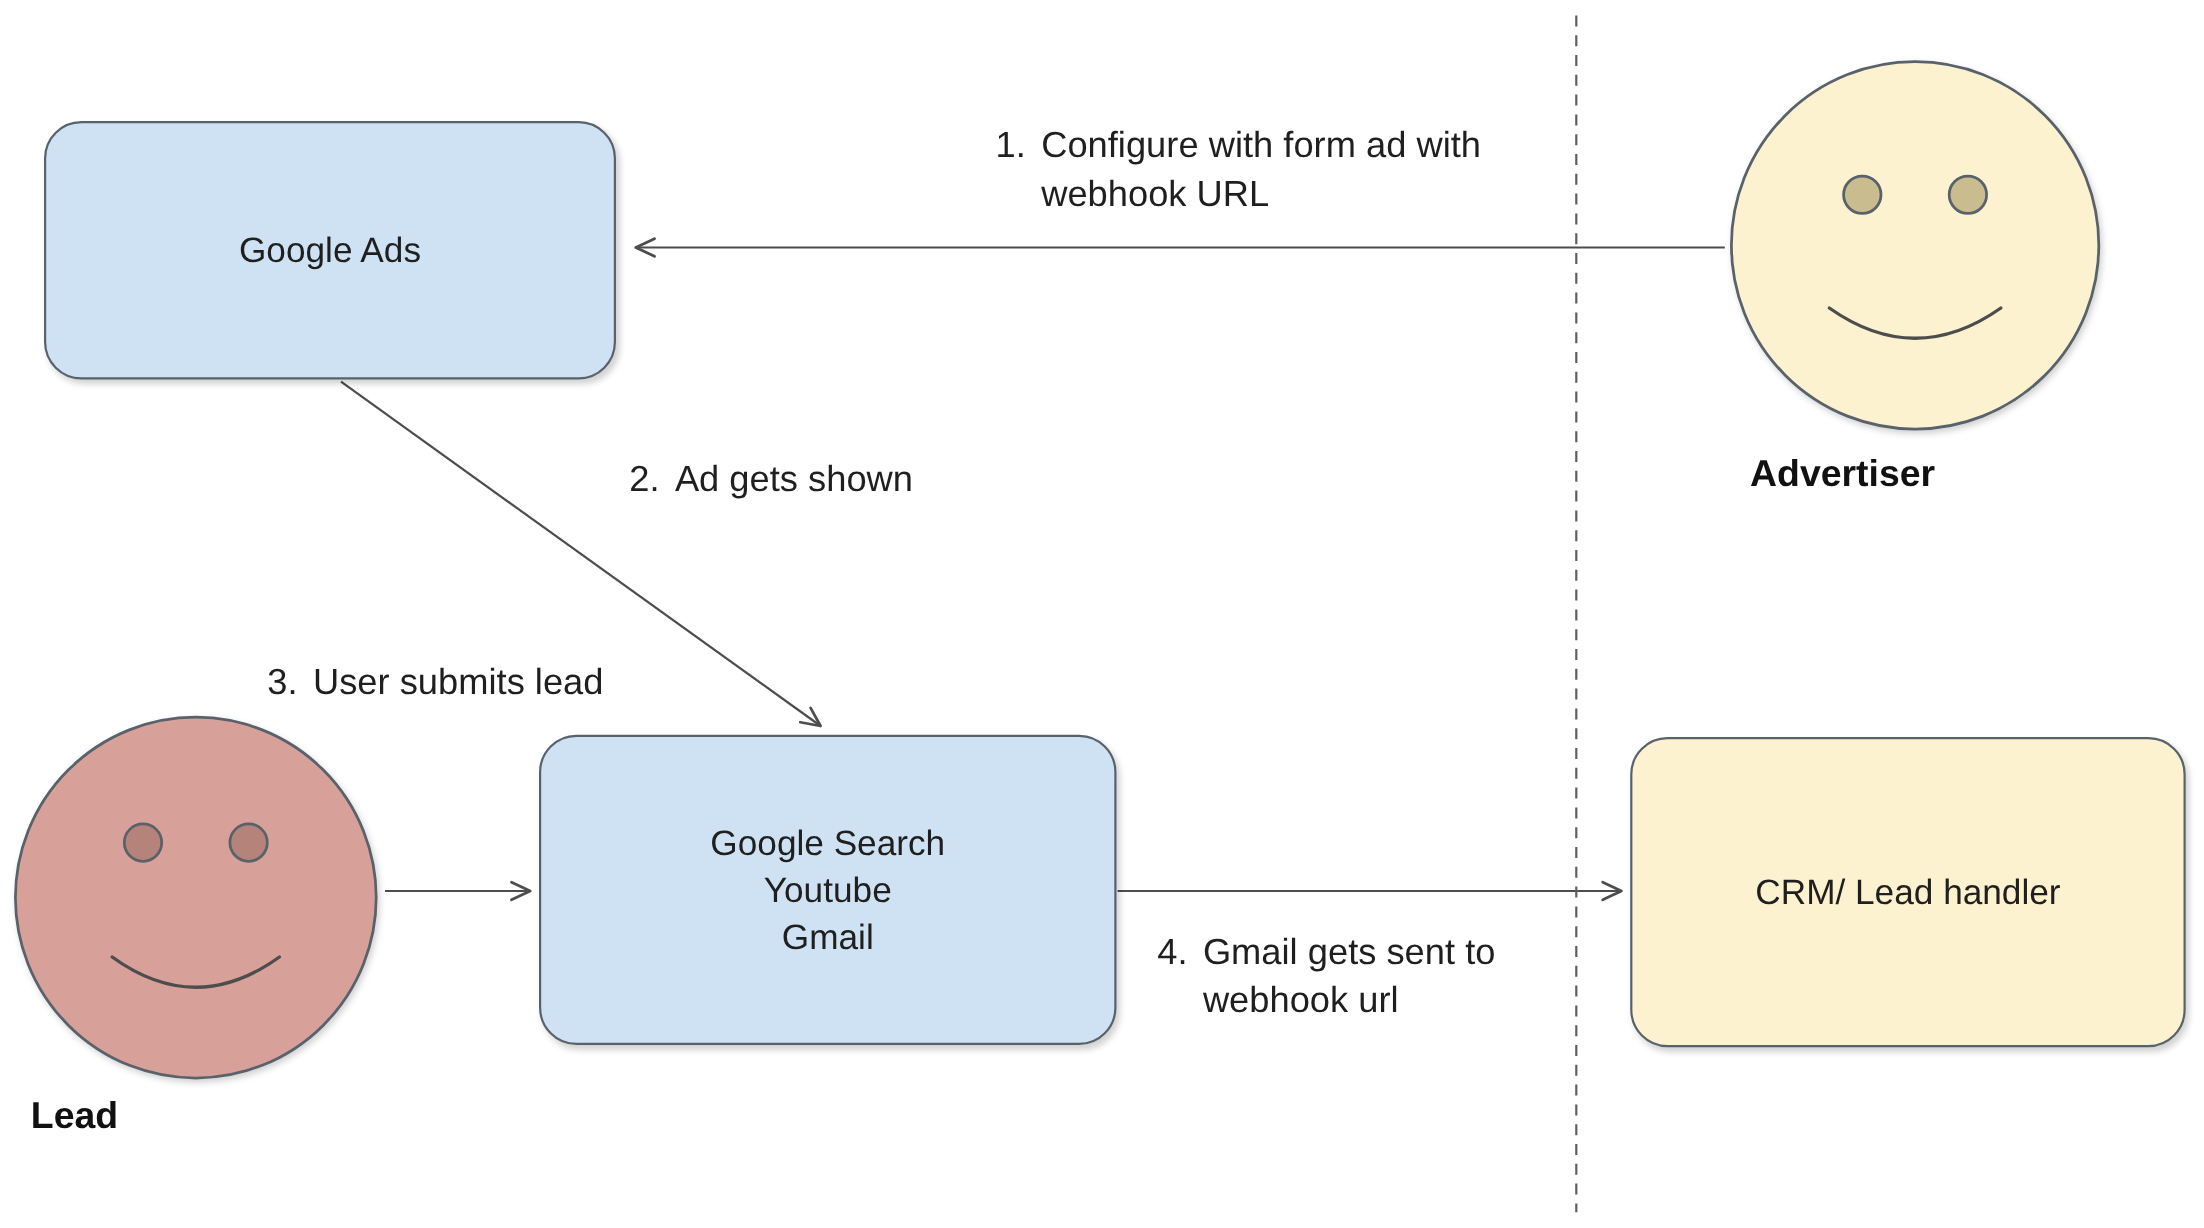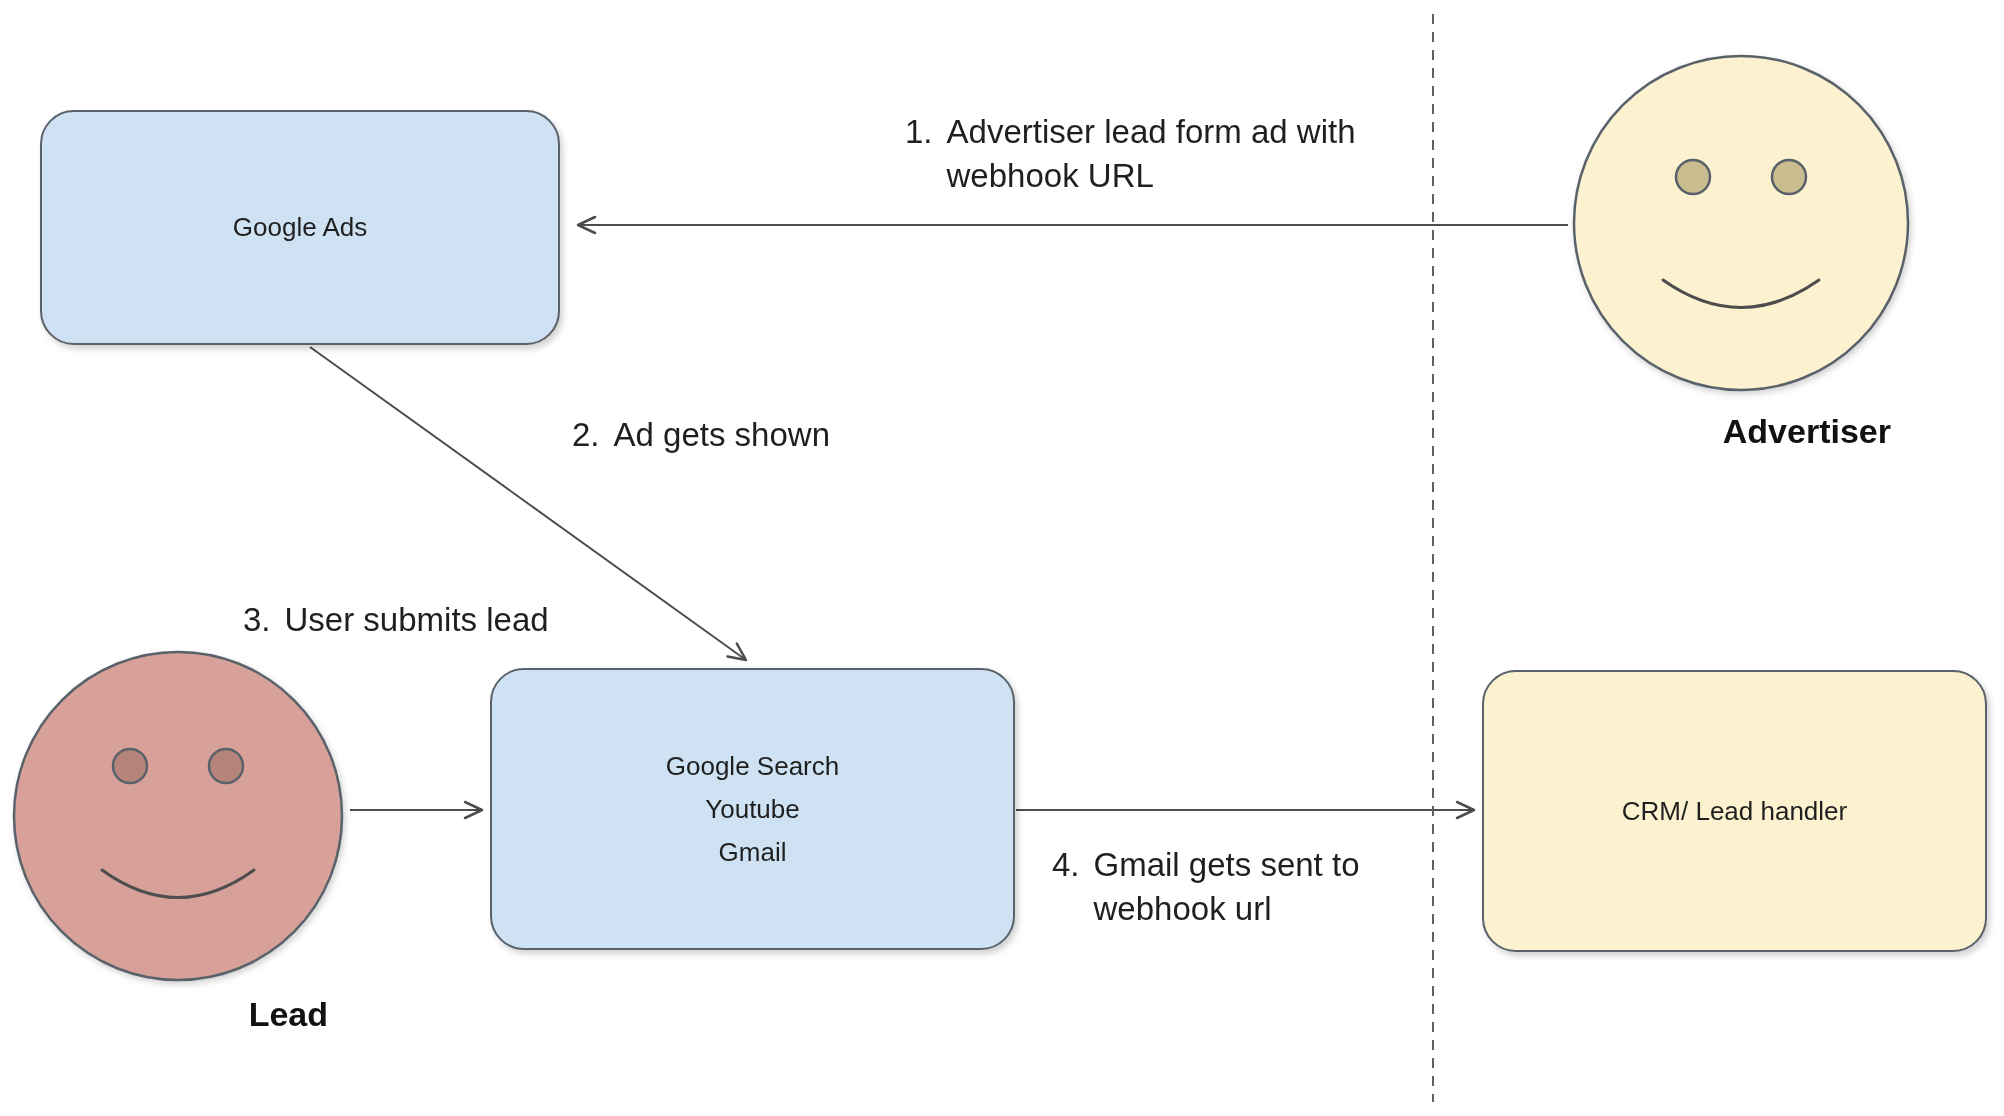--- a/index.html
+++ b/index.html
@@ -26,21 +26,21 @@
   .node {
     position: absolute;
     box-sizing: border-box;
     border: 2px solid #59626b;
     border-radius: 34px;
     display: flex;
     flex-direction: column;
     align-items: center;
     justify-content: center;
     text-align: center;
-    font-size: 26px;
+    font-size: 32px;
     line-height: 43px;
     color: #1f1f1f;
     box-shadow: 3px 4px 6px rgba(0,0,0,0.18);
   }
   .node.blue   { background: #cfe2f3; }
   .node.yellow { background: #fcf2cf; text-align: right; }
 
   .node-google-ads { left: 40px;  top: 110px; width: 520px; height: 235px; }
   .node-platforms  { left: 490px; top: 668px; width: 525px; height: 282px; }
   .node-crm        { left: 1482px; top: 670px; width: 505px; height: 282px; }
@@ -49,21 +49,21 @@
     position: absolute;
     filter: drop-shadow(2px 3px 3px rgba(0,0,0,0.18));
   }
   .face-advertiser { left: 1570px; top: 52px;  width: 342px; height: 342px; }
   .face-user       { left: 10px;   top: 648px; width: 336px; height: 336px; }
 
   .actor-label {
     position: absolute;
     font-weight: bold;
     font-size: 34px;
-    text-align: right;
+    text-align: left;
     color: #111111;
   }
   .label-advertiser { left: 1591px; top: 412px; width: 300px; }
   .label-user       { left: 28px;   top: 995px; width: 300px; }
 
   .step {
     position: absolute;
     display: flex;
     gap: 14px;
     font-size: 33px;
@@ -129,21 +129,21 @@
       <circle cx="120" cy="118" r="17" fill="#b5837a" stroke="#59626b" stroke-width="2.5"></circle>
       <circle cx="216" cy="118" r="17" fill="#b5837a" stroke="#59626b" stroke-width="2.5"></circle>
       <path d="M 92 222 Q 168 277 244 222" fill="none" stroke="#4d4d4d" stroke-width="3" stroke-linecap="round"></path>
     </svg>
   </div>
   <div class="actor-label label-user">Lead</div>
 
   <div class="step step-1">
     <span class="num">1.</span>
     <span class="txt">
-      <span>Advertiser lead form ad with</span><br>
+      <span>Configure with form ad with</span><br>
       <span>webhook URL</span>
     </span>
   </div>
 
   <div class="step step-2">
     <span class="num">2.</span>
     <span class="txt">Ad gets shown</span>
   </div>
 
   <div class="step step-3">

